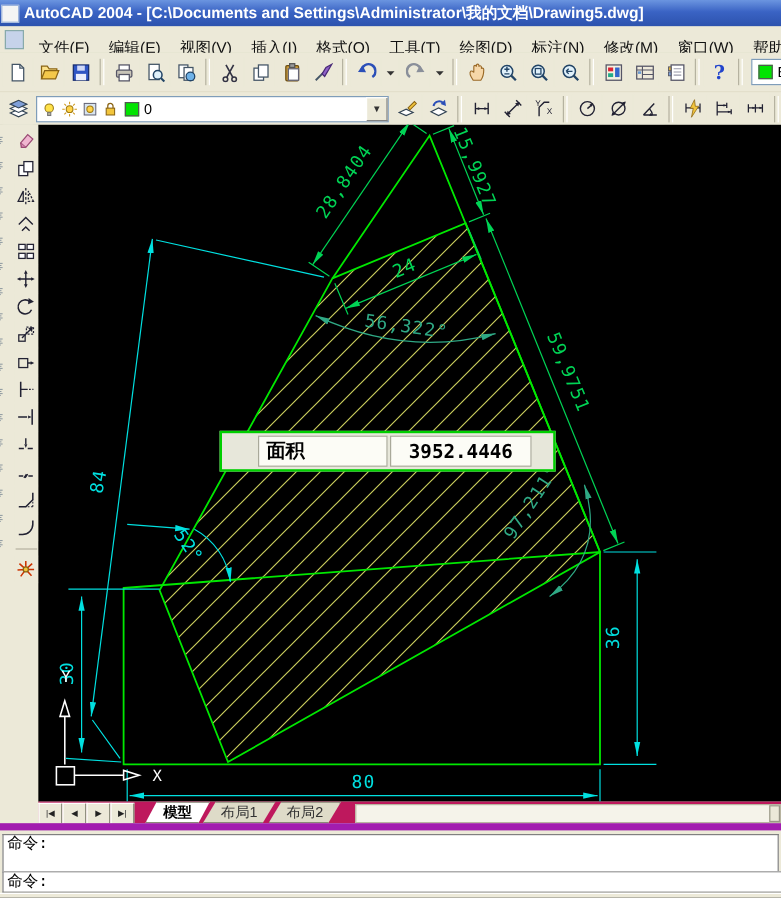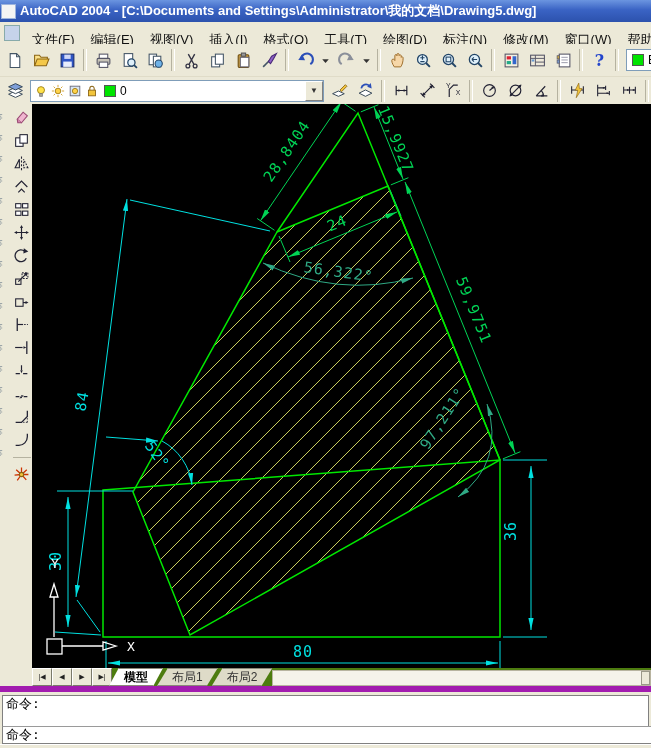--- a/index.html
+++ b/index.html
@@ -53,22 +53,22 @@
   text.tt{fill:#2fa985;font-family:"DejaVu Sans Mono",monospace;font-size:15px;letter-spacing:1px;text-anchor:middle;}
   text.tc{fill:#00e0e0;font-family:"DejaVu Sans Mono",monospace;font-size:15px;letter-spacing:1px;text-anchor:middle;}
   text.tw{fill:#fff;font-family:"DejaVu Sans Mono",monospace;font-size:13px;text-anchor:middle;}
   
   .areabox{position:absolute;left:183px;top:359px;width:280px;height:34px;box-sizing:border-box;
     background:#e7e7da;border:2px solid #00cf00;display:flex;align-items:stretch;padding:2px;z-index:3;}
   .abcell{background:#fcfcf6;border:1px solid #a9a99a;display:flex;align-items:center;color:#000;}
   .abl{width:100px;margin-left:28px;font-size:16px;font-weight:bold;padding-left:6px;}
   .abv{width:116px;margin-left:2px;font-family:"DejaVu Sans Mono",monospace;font-size:16px;font-weight:bold;justify-content:center;}
   
-  .tabbar{position:absolute;left:32px;top:668px;width:619px;height:18px;background:#4d7c0f;
-          display:flex;align-items:flex-end;}
+  .tabbar{position:absolute;left:32px;top:668px;width:619px;height:18px;background:#be185d;
+          display:flex;align-items:center;gap:12px;}
   .navbtn{width:18px;height:16px;flex:none;background:#ece9d8;border:1px solid #fff;
     border-right-color:#7a7a6a;border-bottom-color:#7a7a6a;display:flex;align-items:center;
     justify-content:center;font-size:7px;color:#222;margin-top:1px;}
   .tabs{display:flex;margin-left:3px;}
   .tab{height:16px;line-height:16px;padding:0 14px;font-size:12px;color:#333;background:#dedbc8;
        border:1px solid #8a8878;clip-path:polygon(18% 0,100% 0,82% 100%,0 100%);margin-left:-6px;}
   .tab.active{background:#fff;color:#000;font-weight:bold;z-index:2;}
   .tabscroll{flex:1;height:14px;margin-top:2px;background:#f5f3ea;border:1px solid #b8b4a0;position:relative;}
   .tabscroll .grip{position:absolute;right:0;top:0;width:7px;height:12px;background:#ece9d8;border:1px solid #9a9888;}
   
@@ -853,20 +853,24 @@
         <polygon points="54,584 50,597 58,597"></polygon>
         <rect x="47" y="639" width="15" height="15"></rect>
         <line x1="62" y1="646" x2="103" y2="646"></line>
         <polygon points="116,646 103,642 103,650"></polygon>
       </g>
       <text class="tw" x="55" y="568">Y</text>
       <text class="tw" x="131" y="651">X</text>
     </svg>
   </div>
 
+  <div class="areabox">
+    <div class="abcell abl">面积</div>
+    <div class="abcell abv">3952.4446</div>
+  </div>
 
   <div class="tabbar">
     <span style="display:flex">
 
     <span class="navbtn">|◀</span>
         <span class="navbtn">◀</span>
         <span class="navbtn">▶</span>
         <span class="navbtn">▶|</span>
       </span>
     <span class="tabs">

